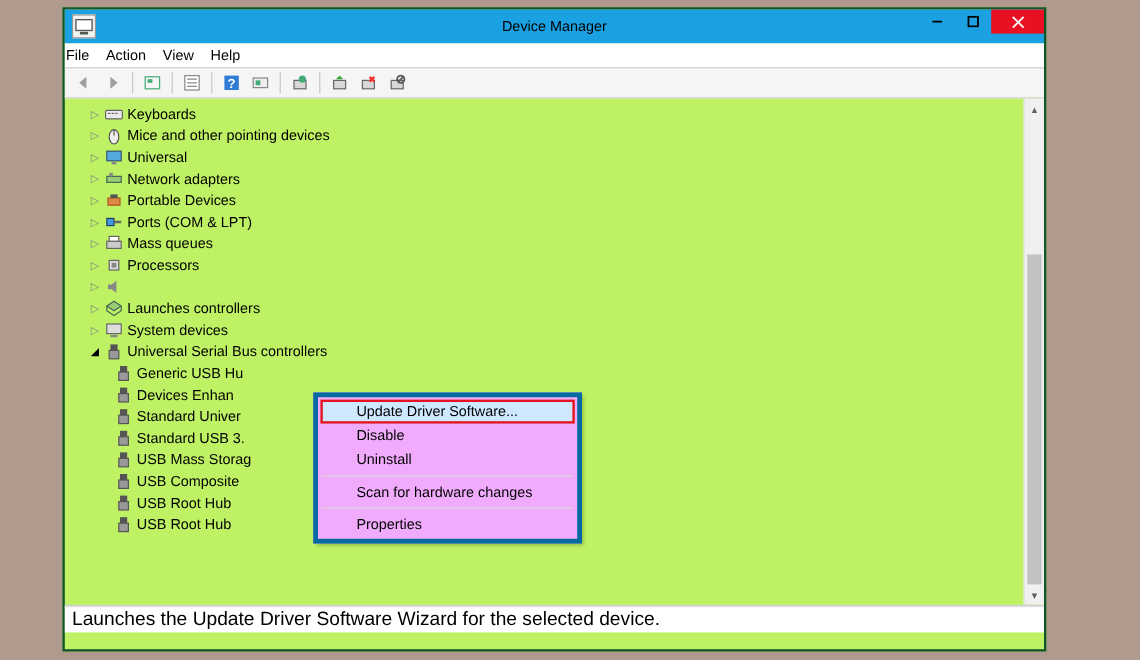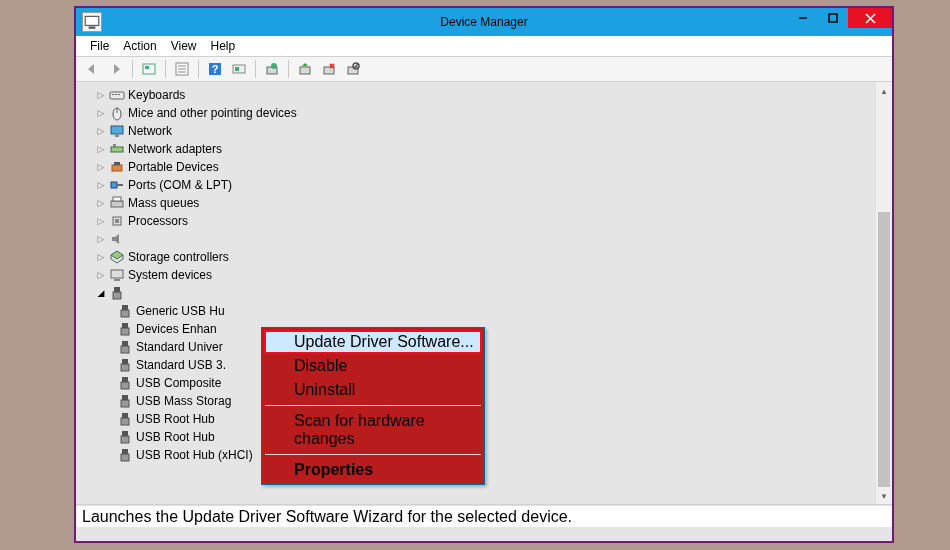--- a/index.html
+++ b/index.html
@@ -1,23 +1,23 @@
 <!DOCTYPE html>
 <html><head>
 <meta charset="utf-8">
 <style>
 * { margin: 0; padding: 0; box-sizing: border-box; font-family: "Segoe UI", Tahoma, sans-serif; }
 body { background: #b09a8d; width: 950px; height: 550px; overflow: hidden; position: relative; }
 
 .window {
   position: absolute;
-  left: 74px; top: 6px;
+  left: 52px; top: 6px;
   width: 820px; height: 537px;
-  background: #e5e5e5;
-  border: 2px solid #701a75;
+  background: #bef264;
+  border: 2px solid #14532d;
 }
 
 
 .titlebar {
   height: 28px;
   background: #1ba1e2;
   display: flex; align-items: center;
   position: relative;
 }
 .titlebar .app-icon {
@@ -35,21 +35,21 @@
 .titlebar .btn {
   width: 30px; height: 20px;
   display: flex; align-items: center; justify-content: center;
   font-size: 13px; color: #000;
 }
 .titlebar .btn.close { width: 44px; height: 20px; background: #e81123; color: #fff; }
 
 
 .menubar {
   height: 20px; display: flex; align-items: center;
-  padding: 0 14px; font-size: 12px; gap: 14px;
+  padding: 0 1px; font-size: 12px; gap: 14px;
   background: #fff;
 }
 .menubar span { cursor: default; }
 
 
 .toolbar {
   height: 26px;
   border-top: 1px solid #d0d0d0;
   border-bottom: 1px solid #d0d0d0;
   background: #f5f5f5;
@@ -104,32 +104,32 @@
   font-size: 16px; padding: 0 6px;
   border-top: 1px solid #e0e0e0;
   background: #fff;
 }
 
 
 .context-menu {
   position: absolute;
   left: 261px; top: 327px;
   width: 224px;
-  background: #b91c1c;
-  border: 1px solid #0369a1;
+  background: #f0abfc;
+  border: 4px solid #0369a1;
   box-shadow: 2px 2px 3px rgba(0,0,0,.25);
-  font-size: 16px;
+  font-size: 12px;
   padding: 2px;
 }
 .context-menu .mi {
   padding: 3px 8px 3px 30px;
   position: relative;
 }
 .context-menu .mi.hl { background: #cde8ff; border: 2px solid #e81123; padding: 1px 6px 1px 28px; }
-.context-menu .mi.bold { font-weight: bold; }
+.context-menu .mi.bold { font-weight: normal; }
 .context-menu .msep { height: 1px; background: #d7d7d7; margin: 3px 1px; }
 
 </style>
 </head>
 <body>
 
 <div class="window">
 
   <div class="titlebar">
     <div class="app-icon">
@@ -264,21 +264,21 @@
       </div>
 
       <div class="node indent1">
         <span class="exp">▷</span>
         <span class="icn">
             <svg viewBox="0 0 16 16">
               <rect x="2" y="3" width="12" height="8" fill="#5ad" stroke="#357"></rect>
               <rect x="6" y="12" width="4" height="2" fill="#888"></rect>
             </svg>
           </span>
-        <span class="lbl">Network</span>
+        <span class="lbl">Universal</span>
       </div>
 
       <div class="node indent1">
         <span class="exp">▷</span>
         <span class="icn">
             <svg viewBox="0 0 16 16">
               <rect x="2" y="6" width="12" height="5" fill="#9c7" stroke="#465"></rect>
               <rect x="4" y="3" width="3" height="3" fill="#888"></rect>
             </svg>
           </span>
@@ -339,21 +339,21 @@
       </div>
 
       <div class="node indent1">
         <span class="exp">▷</span>
         <span class="icn">
             <svg viewBox="0 0 16 16">
               <path d="M8 2 L14 6 L8 10 L2 6 Z" fill="#9c7" stroke="#465"></path>
               <path d="M2 6 L2 10 L8 14 L14 10 L14 6" fill="none" stroke="#465"></path>
             </svg>
           </span>
-        <span class="lbl">Storage controllers</span>
+        <span class="lbl">Launches controllers</span>
       </div>
 
       <div class="node indent1">
         <span class="exp">▷</span>
         <span class="icn">
             <svg viewBox="0 0 16 16">
               <rect x="2" y="3" width="12" height="8" fill="#ddd" stroke="#666"></rect>
               <rect x="5" y="12" width="6" height="2" fill="#888"></rect>
             </svg>
           </span>
@@ -361,20 +361,21 @@
       </div>
 
       <div class="node indent1">
         <span class="exp" style="color:#000">◢</span>
         <span class="icn">
             <svg viewBox="0 0 16 16">
               <rect x="5" y="2" width="6" height="5" fill="#555"></rect>
               <rect x="4" y="7" width="8" height="7" fill="#999" stroke="#555"></rect>
             </svg>
           </span>
+        <span class="lbl">Universal Serial Bus controllers</span>
       </div>
 
       <div class="node indent2">
         <span class="icn">
             <svg viewBox="0 0 16 16">
               <rect x="5" y="2" width="6" height="5" fill="#555"></rect>
               <rect x="4" y="7" width="8" height="7" fill="#999" stroke="#555"></rect>
             </svg>
           </span>
         <span class="lbl">Generic USB Hu</span>
@@ -407,57 +408,48 @@
         <span class="lbl">Standard USB 3.</span>
         <span style="margin-left:220px">ft)</span>
       </div>
       <div class="node indent2">
         <span class="icn">
             <svg viewBox="0 0 16 16">
               <rect x="5" y="2" width="6" height="5" fill="#555"></rect>
               <rect x="4" y="7" width="8" height="7" fill="#999" stroke="#555"></rect>
             </svg>
           </span>
+        <span class="lbl">USB Mass Storag</span>
+      </div>
+      <div class="node indent2">
+        <span class="icn">
+            <svg viewBox="0 0 16 16">
+              <rect x="5" y="2" width="6" height="5" fill="#555"></rect>
+              <rect x="4" y="7" width="8" height="7" fill="#999" stroke="#555"></rect>
+            </svg>
+          </span>
         <span class="lbl">USB Composite</span>
       </div>
       <div class="node indent2">
         <span class="icn">
             <svg viewBox="0 0 16 16">
               <rect x="5" y="2" width="6" height="5" fill="#555"></rect>
               <rect x="4" y="7" width="8" height="7" fill="#999" stroke="#555"></rect>
             </svg>
           </span>
-        <span class="lbl">USB Mass Storag</span>
-      </div>
-      <div class="node indent2">
-        <span class="icn">
-            <svg viewBox="0 0 16 16">
-              <rect x="5" y="2" width="6" height="5" fill="#555"></rect>
-              <rect x="4" y="7" width="8" height="7" fill="#999" stroke="#555"></rect>
-            </svg>
-          </span>
         <span class="lbl">USB Root Hub</span>
       </div>
       <div class="node indent2">
         <span class="icn">
             <svg viewBox="0 0 16 16">
               <rect x="5" y="2" width="6" height="5" fill="#555"></rect>
               <rect x="4" y="7" width="8" height="7" fill="#999" stroke="#555"></rect>
             </svg>
           </span>
         <span class="lbl">USB Root Hub</span>
-      </div>
-      <div class="node indent2">
-        <span class="icn">
-            <svg viewBox="0 0 16 16">
-              <rect x="5" y="2" width="6" height="5" fill="#555"></rect>
-              <rect x="4" y="7" width="8" height="7" fill="#999" stroke="#555"></rect>
-            </svg>
-          </span>
-        <span class="lbl">USB Root Hub (xHCI)</span>
       </div>
 
     </div>
 
     <div class="scrollbar">
       <div class="arrow">▴</div>
       <div class="thumb"></div>
       <div class="arrow" style="position:absolute;bottom:0;width:100%">▾</div>
     </div>
   </div>

